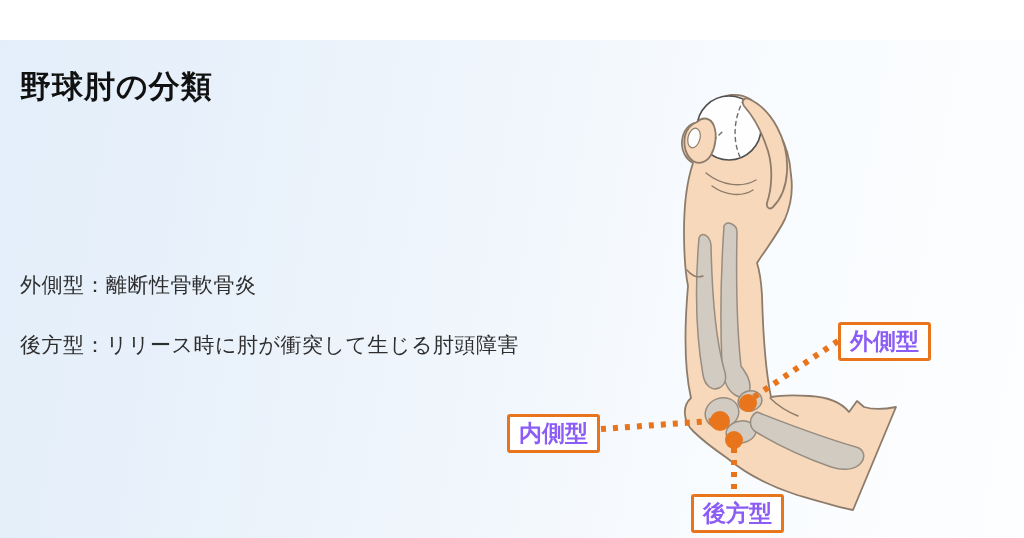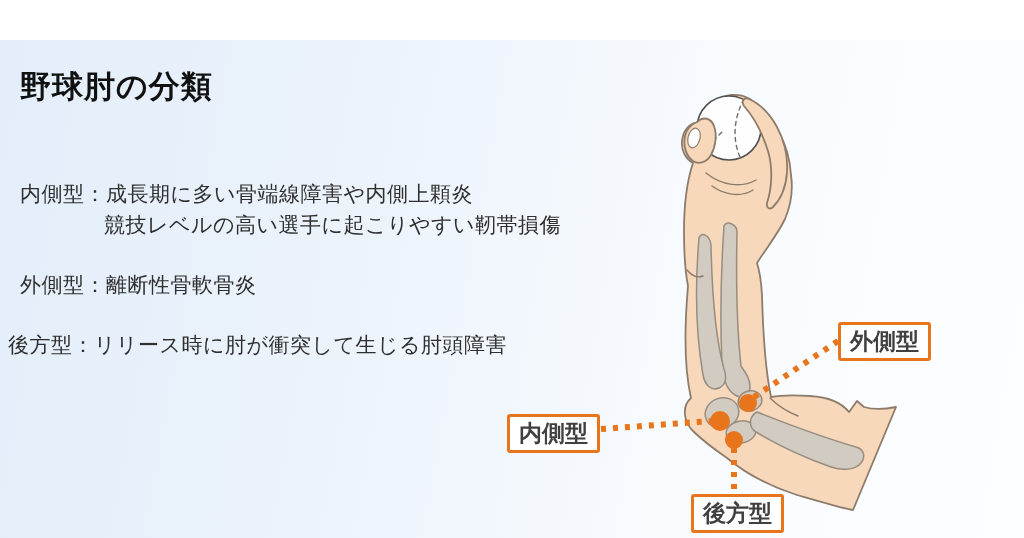--- a/index.html
+++ b/index.html
@@ -26,48 +26,46 @@
     position:absolute;left:20px;top:26px;
     font-size:31px;font-weight:800;letter-spacing:1px;color:var(--title-text);
   }
   .body-line{
     position:absolute;font-size:21px;color:var(--body-text);
     letter-spacing:0.5px;white-space:nowrap;line-height:1.2;
   }
   .bl-1{left:20px;top:141px;}
   .bl-2{left:104px;top:172px;}
   .bl-3{left:20px;top:232px;}
-  .bl-4{left:8px;top:292px;}
+  .bl-4{left:20px;top:292px;}
   .figure-svg{position:absolute;left:0;top:0;width:1024px;height:538px;}
   .skin{fill:var(--skin);stroke:var(--skin-outline);stroke-width:1.8;stroke-linejoin:round;}
   .bone{fill:var(--bone);stroke:var(--bone-outline);stroke-width:1.5;stroke-linejoin:round;}
   .crease{fill:none;stroke:var(--skin-outline);stroke-width:1.4;stroke-linecap:round;}
   .ball{fill:#fefefe;stroke:var(--ball-outline);stroke-width:1.6;}
   .seam{fill:none;stroke:#6d6d6d;stroke-width:1.4;stroke-dasharray:4 4;stroke-linecap:round;}
   .nail{fill:#fcfcfc;stroke:var(--skin-outline);stroke-width:1.2;}
   .marker{fill:var(--accent-orange);}
   .leader{stroke:var(--accent-orange);stroke-width:6;stroke-dasharray:5 7;stroke-linecap:butt;fill:none;}
   .fig-label{
     position:absolute;background:#ffffff;border:3px solid var(--accent-orange);
     border-radius:3px;padding:2px 9px;font-size:23px;font-weight:800;
-    color:#404040;line-height:1.25;white-space:nowrap;
+    color:#8b5cf6;line-height:1.25;white-space:nowrap;
   }
   .lbl-lateral{left:838px;top:282px;}
   .lbl-medial{left:507px;top:374px;text-align:center;}
   .lbl-posterior{left:691px;top:454px;text-align:center;}
 </style>
 </head>
 <body>
 
 <div class="canvas">
 
   <div class="title">野球肘の分類</div>
 
-  <div class="body-line bl-1">内側型：成長期に多い骨端線障害や内側上顆炎</div>
-  <div class="body-line bl-2">競技レベルの高い選手に起こりやすい靭帯損傷</div>
   <div class="body-line bl-3">外側型：離断性骨軟骨炎</div>
   <div class="body-line bl-4">後方型：リリース時に肘が衝突して生じる肘頭障害</div>
 
   <svg class="figure-svg" viewBox="0 0 1024 538" aria-hidden="true">
 
     <path class="skin" d="
       M 688 246
       C 684 292 685 332 691 358
       C 682 366 683 381 693 391
       C 702 400 714 409 727 418

